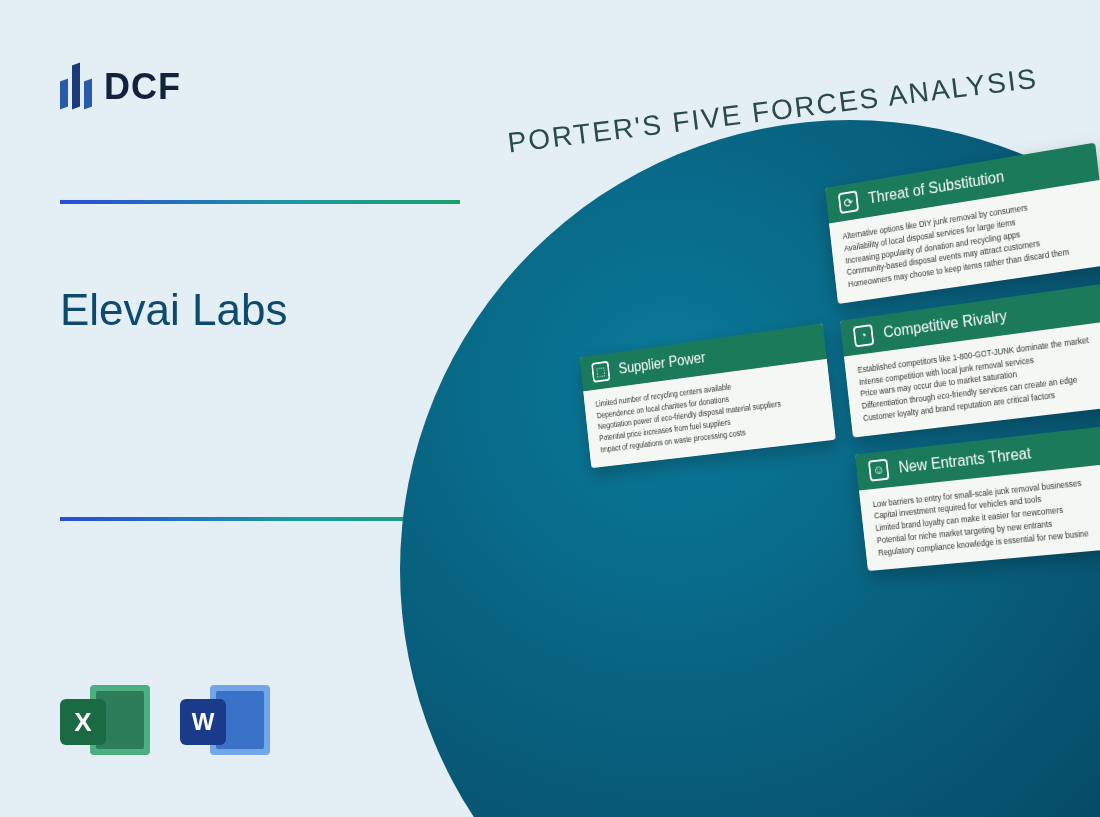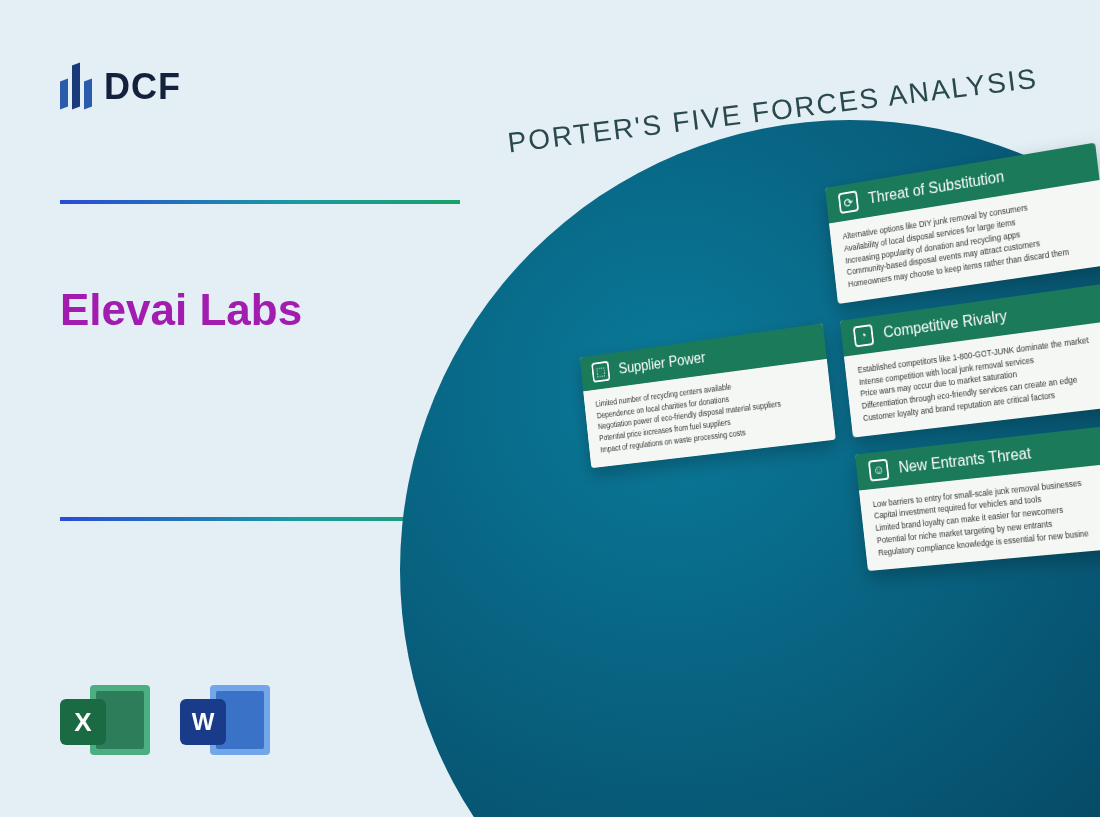--- a/index.html
+++ b/index.html
@@ -31,22 +31,22 @@
   .logo-text { font-size: 36px; font-weight: 700; color: #14213d; letter-spacing: 1px; }
   .divider {
     height: 4px;
     width: 400px;
     background: linear-gradient(90deg, #2a4bd7 0%, #1a9aa0 60%, #1aa06a 100%);
     margin-bottom: 80px;
   }
   .divider2 { margin-top: 180px; margin-bottom: 60px; }
   .company-name {
     font-size: 44px;
-    font-weight: 700;
-    color: #a21caf;
+    font-weight: 400;
+    color: #0c4a6e;
     line-height: 1.2;
     margin-top: 36px;
   }
   .file-icons {
     display: flex;
     gap: 30px;
     position: absolute;
     left: 60px;
     bottom: 50px;
   }

